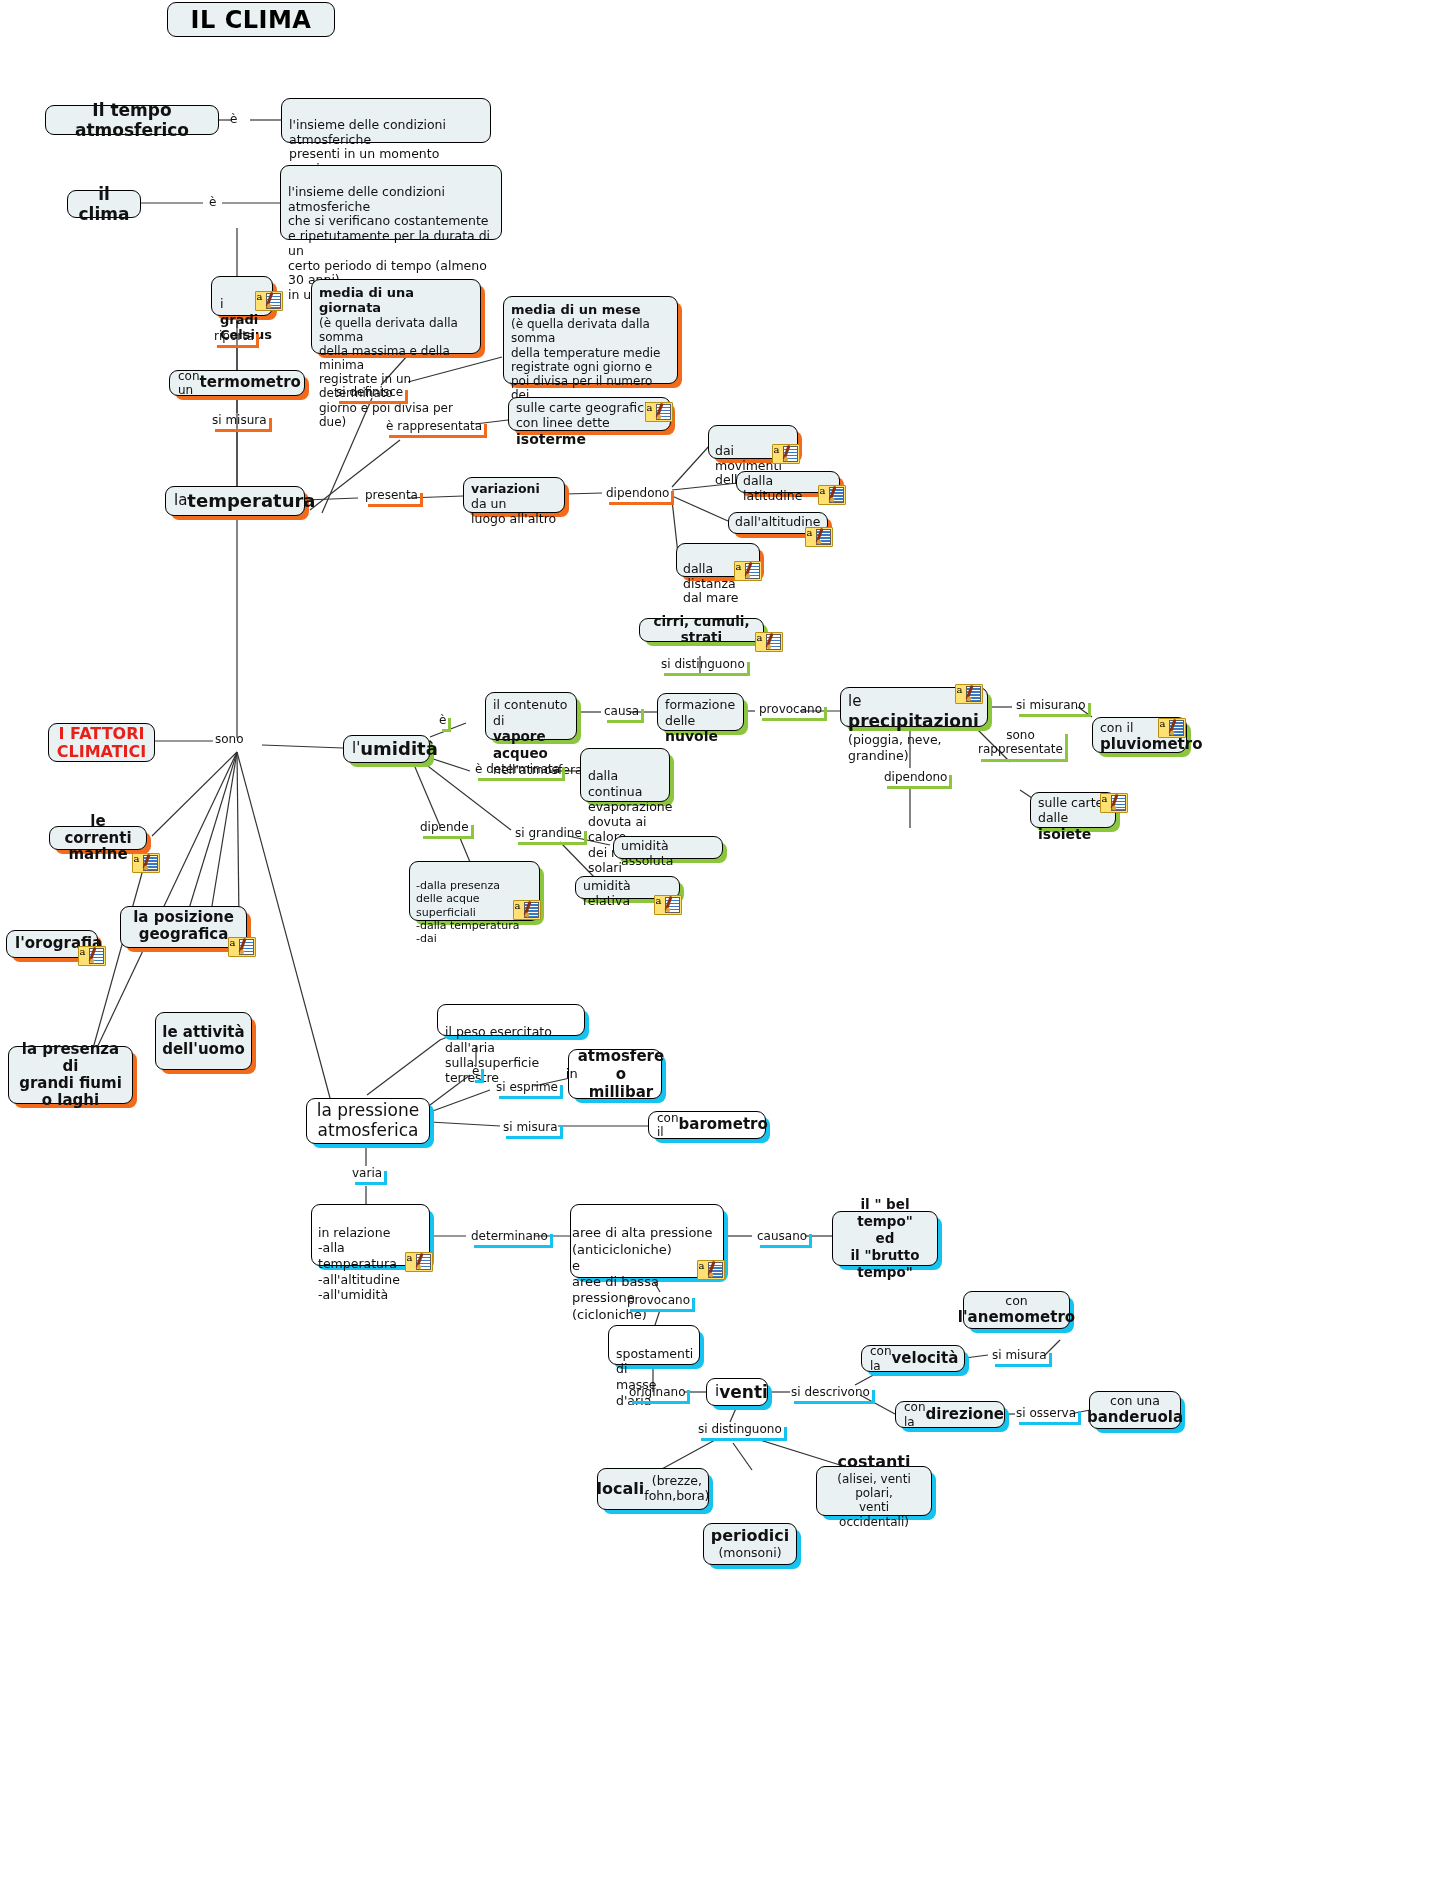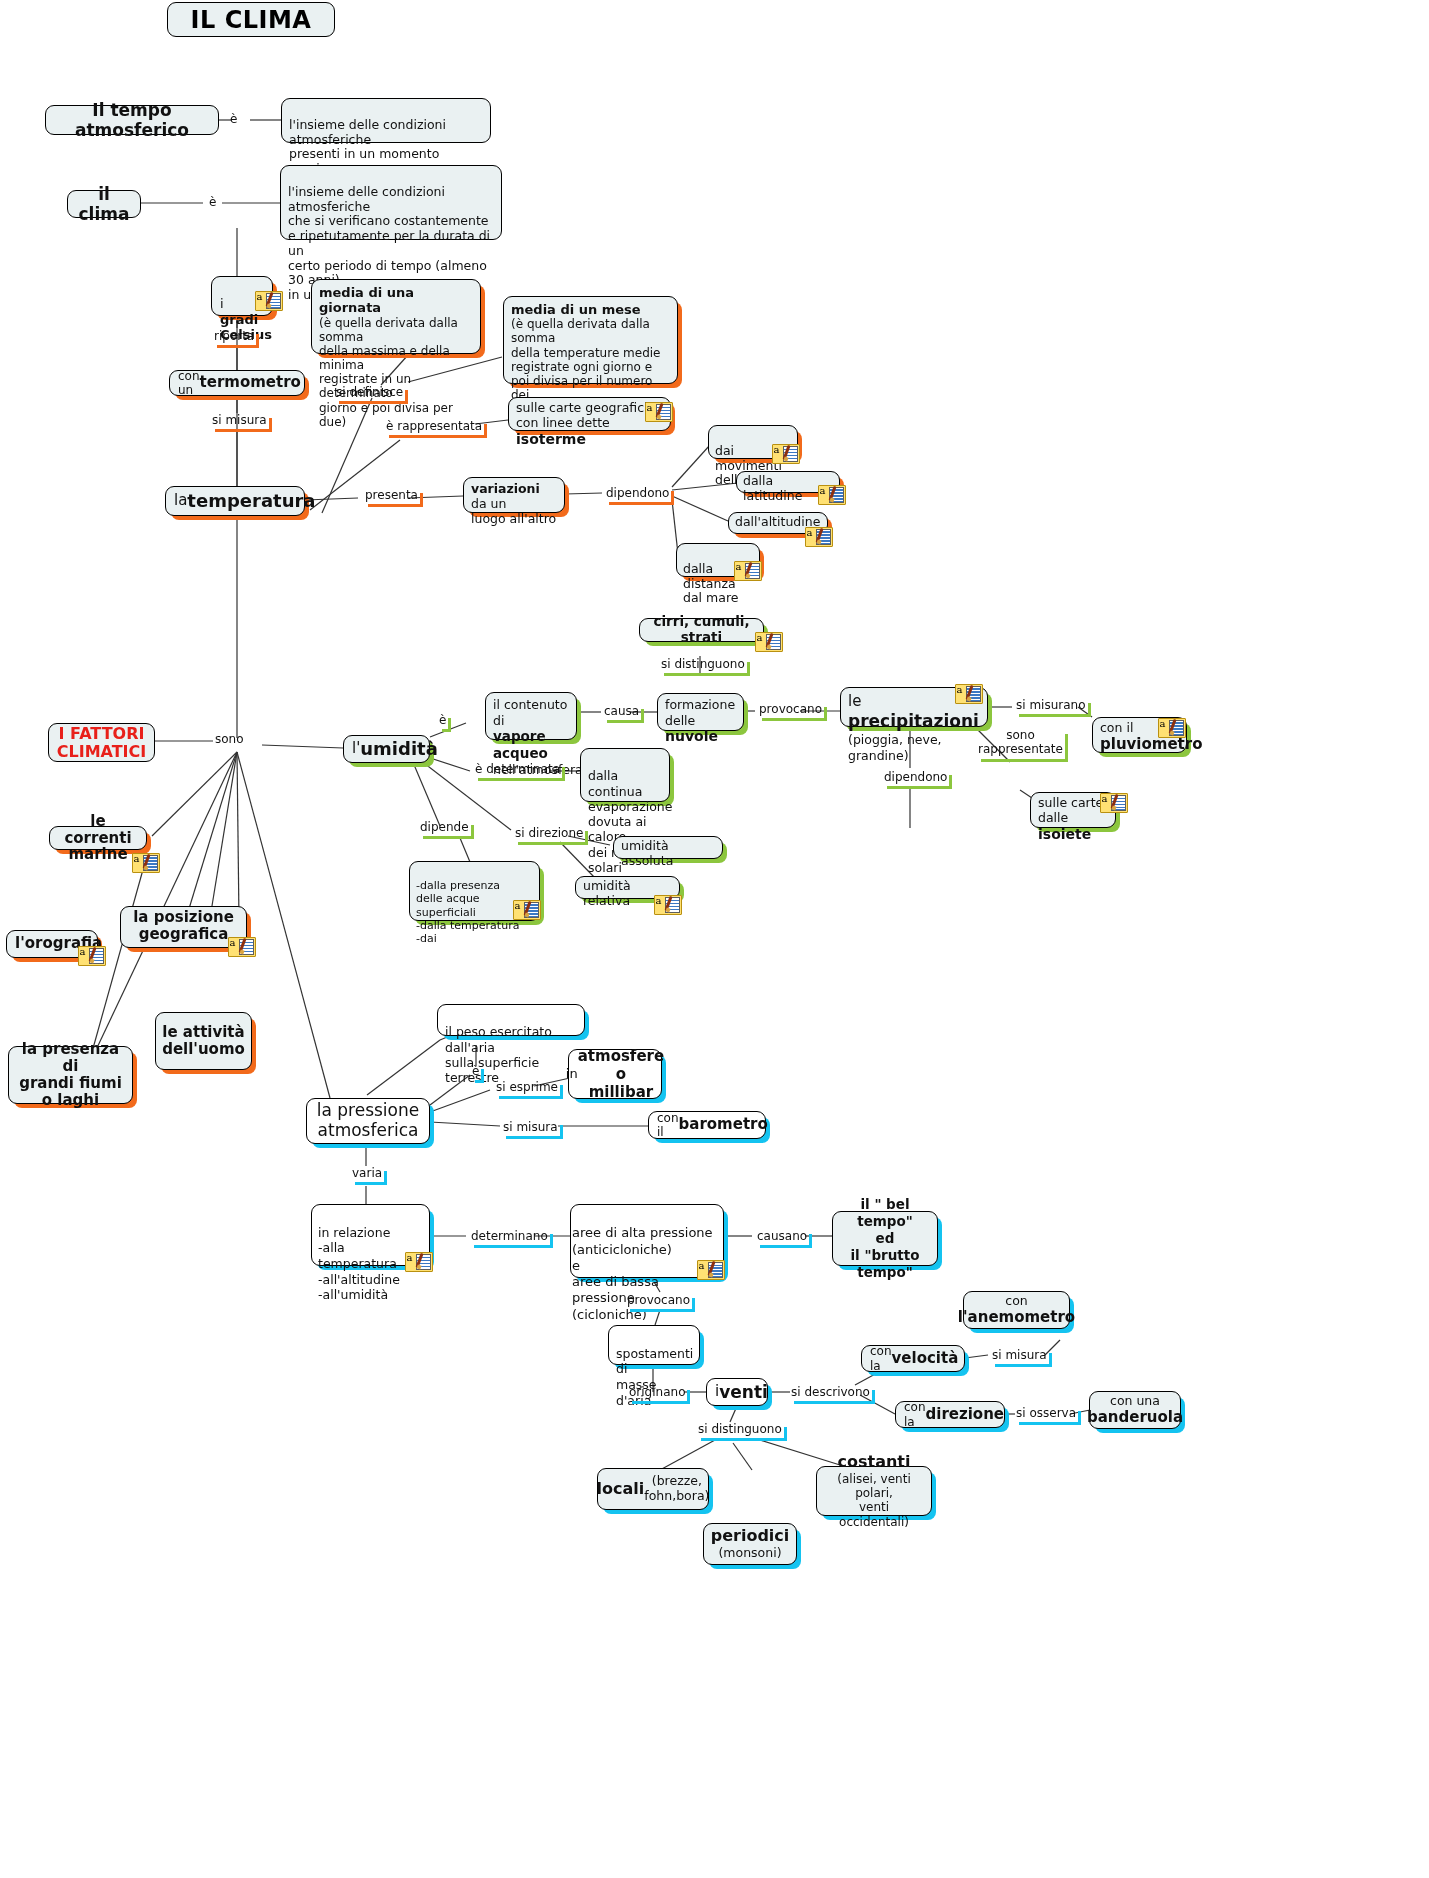--- a/index.html
+++ b/index.html
@@ -398,21 +398,21 @@
 -dai</span>
   </div>
   <div class="noteicon" style="left:513px;top:900px;">
     <div class="card"></div>
       <div class="a">a</div>
       <div class="lines"></div>
       <div class="pen"></div>
       <div class="nib"></div>
   </div>
 
-  <div class="lab u-green" style="left:513px;top:826px;">si direzione</div>
+  <div class="lab u-green" style="left:513px;top:826px;">si grandine</div>
 
   <div class="node sh-green" style="left:613px;top:836px;width:110px;height:23px;font-size:12.5px;padding:2px 7px;">
     <span>umidità assoluta</span>
   </div>
 
   <div class="node sh-green" style="left:575px;top:876px;width:105px;height:23px;font-size:12.5px;padding:2px 7px;">
     <span>umidità relativa</span>
   </div>
   <div class="noteicon" style="left:654px;top:895px;">
     <div class="card"></div>

